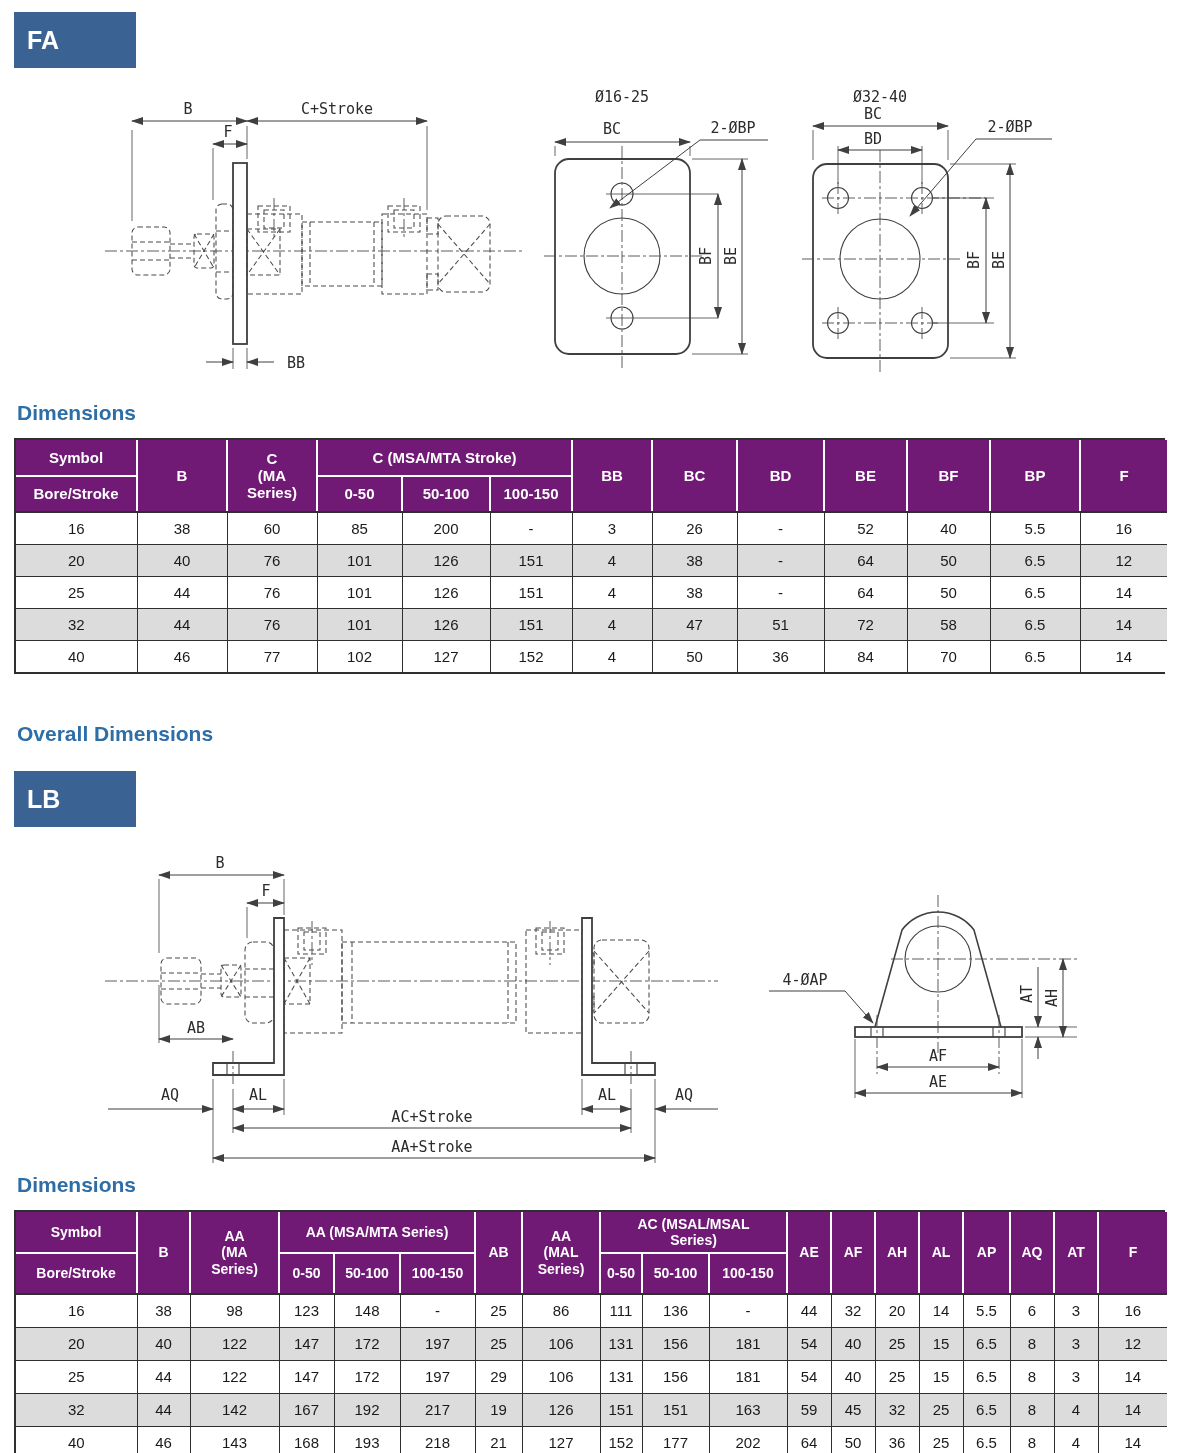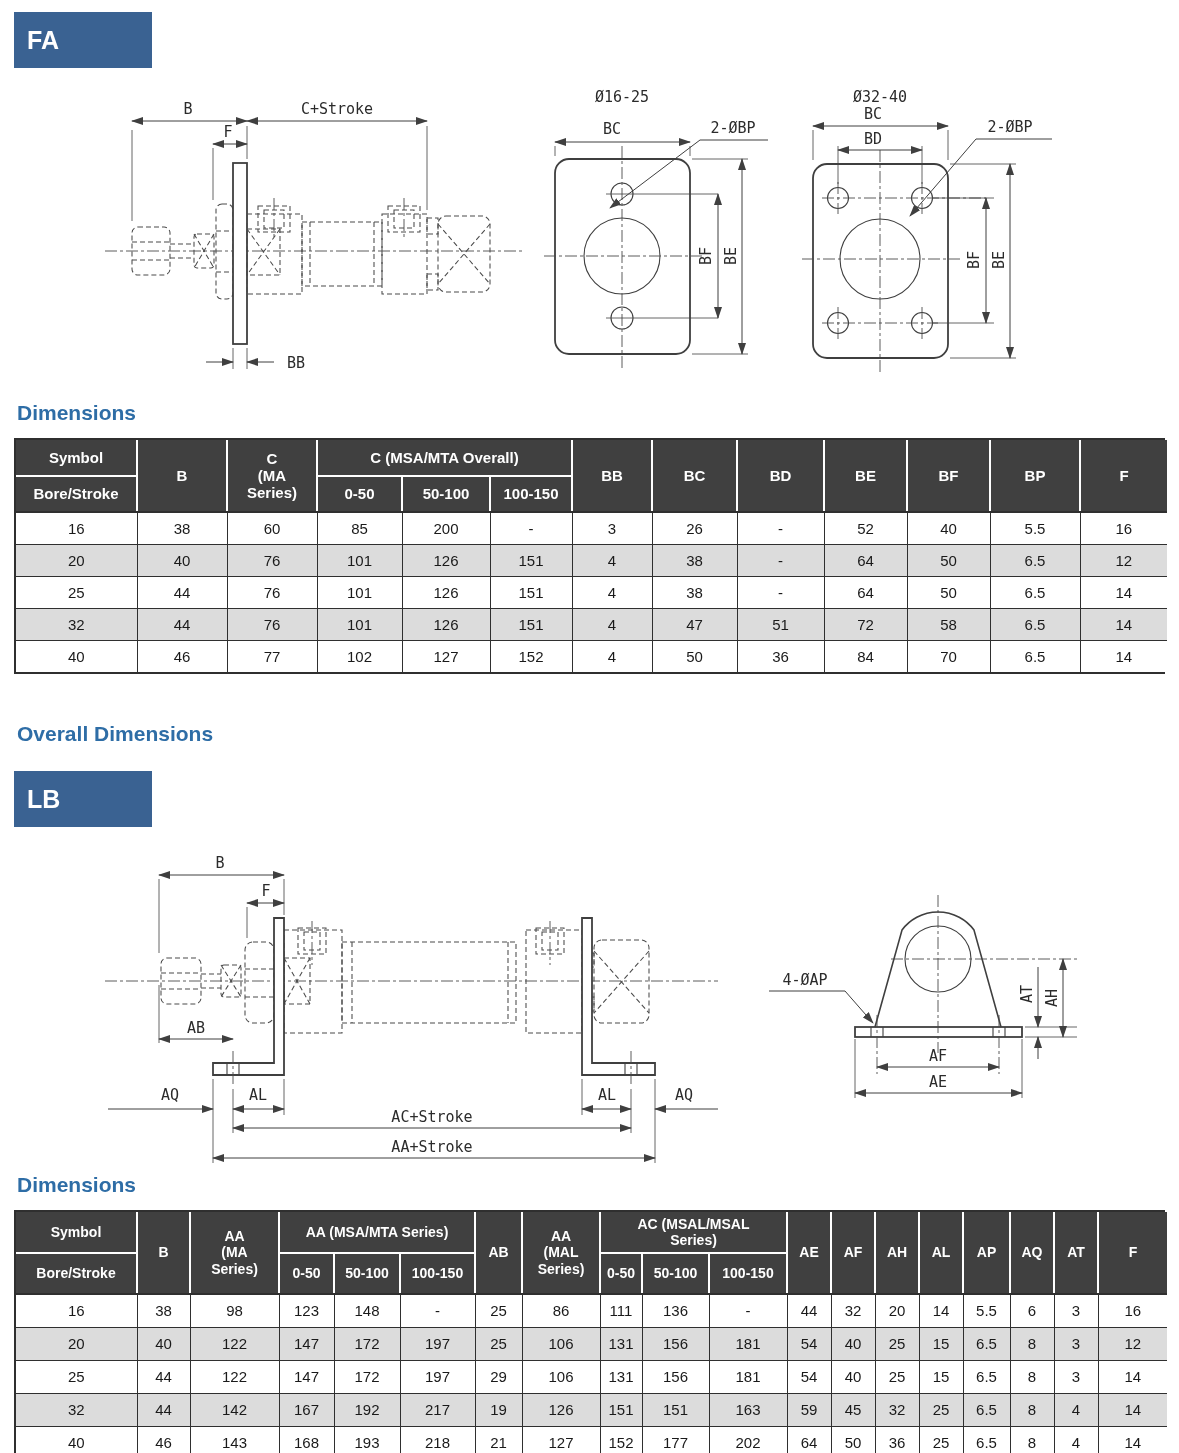--- a/index.html
+++ b/index.html
@@ -1,21 +1,21 @@
 <!DOCTYPE html>
 <html><head>
 <meta charset="utf-8">
 <style>
   html,body{margin:0;padding:0;}
   body{
     width:1179px;height:1453px;overflow:hidden;background:#ffffff;
     font-family:"Liberation Sans",sans-serif;color:#1a1a1a;
   }
   .badge{
-    width:138px;height:56px;background:#3a6292;color:#ffffff;
+    width:122px;height:56px;background:#3a6292;color:#ffffff;
     font-size:25px;font-weight:bold;display:flex;align-items:center;
     padding-left:13px;box-sizing:border-box;margin-left:14px;
   }
   .badge-fa{margin-top:12px;}
   .badge-lb{margin-top:25px;}
   h2.sec{
     font-size:21px;font-weight:bold;color:#2e6da6;margin:0 0 0 17px;
   }
   .h-dim1{margin-top:17px !important;}
   .h-over{margin-top:48px !important;}
@@ -30,21 +30,21 @@
   .thin{stroke:#3f3f3f;stroke-width:1.1;fill:none;}
   .hid{stroke:#4a4a4a;stroke-width:1.05;fill:none;stroke-dasharray:5 3;}
   .cl{stroke:#4a4a4a;stroke-width:0.9;fill:none;stroke-dasharray:12 3 3 3;}
   .dim{stroke:#3f3f3f;stroke-width:1;fill:none;}
   .ext{stroke:#3f3f3f;stroke-width:0.8;fill:none;}
   text.dlb{font-family:"DejaVu Sans Mono",monospace;font-size:15px;fill:#2b2b2b;}
   
   .dimtable-wrap{border:2px solid #2f2f2f;margin:13px 14px 0 14px;}
   table.dimtable{border-collapse:collapse;width:100%;table-layout:fixed;}
   table.dimtable th{
-    background:#404040;color:#ffffff;font-weight:bold;font-size:15px;
+    background:#701a75;color:#ffffff;font-weight:bold;font-size:15px;
     border:2px solid #ffffff;text-align:center;vertical-align:middle;
     white-space:pre-line;line-height:1.15;padding:0;
   }
   table.t2 th{font-size:14px;}
   table.dimtable thead tr:first-child th{border-top:none;}
   table.dimtable thead th:first-child{border-left:none;}
   table.dimtable thead tr:first-child th:last-child{border-right:none;}
   table.dimtable th.hb{border-bottom:2px solid #2f2f2f;}
   table.dimtable td{
     border:1px solid #2f2f2f;text-align:center;vertical-align:middle;
@@ -221,21 +221,21 @@
         <col style="width:90px">
         <col style="width:87px">
   </colgroup>
   <thead>
     <tr>
       <th>Symbol</th>
       <th class="hb" rowspan="2">B</th>
       <th class="hb" rowspan="2">C
 (MA
 Series)</th>
-      <th colspan="3">C (MSA/MTA Overall)</th>
+      <th colspan="3">C (MSA/MTA Stroke)</th>
       <th class="hb" rowspan="2">BB</th>
       <th class="hb" rowspan="2">BC</th>
       <th class="hb" rowspan="2">BD</th>
       <th class="hb" rowspan="2">BE</th>
       <th class="hb" rowspan="2">BF</th>
       <th class="hb" rowspan="2">BP</th>
       <th class="hb" rowspan="2">F</th>
     </tr>
     <tr>
       <th class="hb">Bore/Stroke</th>

